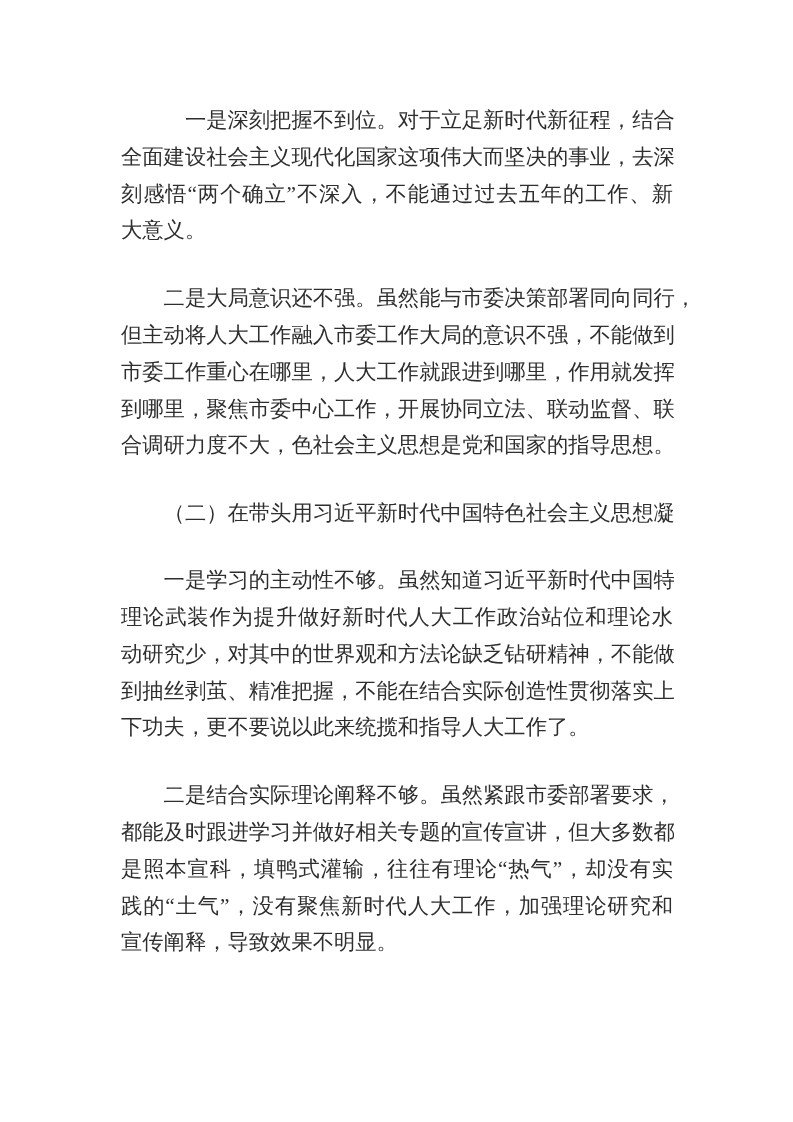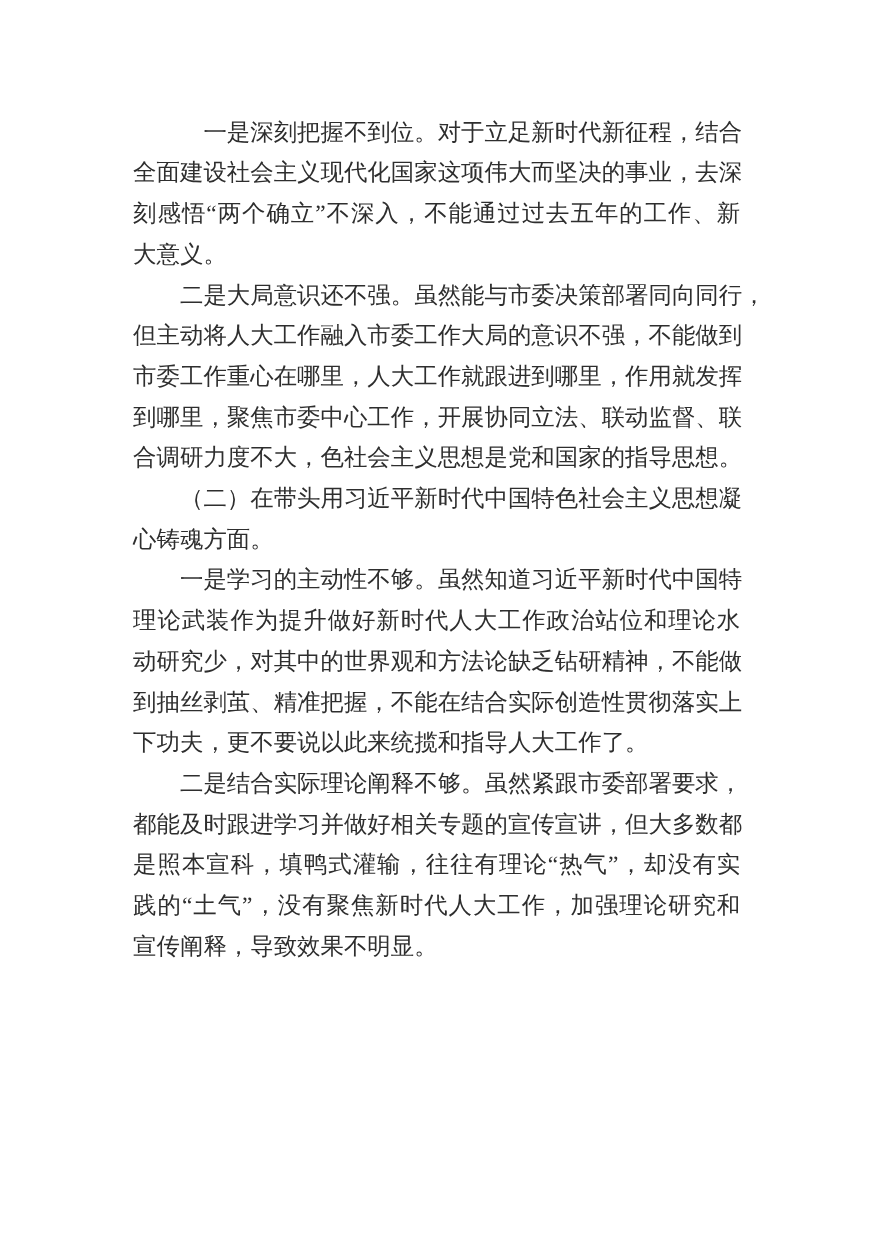--- a/index.html
+++ b/index.html
@@ -28,22 +28,22 @@
     font-weight: 400;
     letter-spacing: 0;
   }
   .paragraph { margin: 0; padding: 0; }
   .line {
     text-align: justify;
     text-align-last: justify;
     white-space: nowrap;
     height: 37px;
   }
-  .line.last-line { text-align-last: left; }
-  .line.indent-2 { padding-left: 2em; }
+  .line.last-line { text-align-last: left; font-family: Liberation Mono, monospace; }
+  .line.indent-2 { padding-left: 2em; margin-top: 30px; }
   .line.indent-3 { padding-left: 3em; }
 </style>
 </head>
 <body style="background: rgb(255, 255, 255);">
 
 <div class="page">
   <div class="doc-text" style="color: rgb(46, 46, 46);">
       <div class="paragraph">
         <div class="line indent-3">一是深刻把握不到位。对于立足新时代新征程，结合</div>
         <div class="line">全面建设社会主义现代化国家这项伟大而坚决的事业，去深</div>
@@ -52,21 +52,20 @@
       </div>
       <div class="paragraph">
         <div class="line indent-2">二是大局意识还不强。虽然能与市委决策部署同向同行，</div>
         <div class="line">但主动将人大工作融入市委工作大局的意识不强，不能做到</div>
         <div class="line">市委工作重心在哪里，人大工作就跟进到哪里，作用就发挥</div>
         <div class="line">到哪里，聚焦市委中心工作，开展协同立法、联动监督、联</div>
         <div class="line last-line">合调研力度不大，色社会主义思想是党和国家的指导思想。</div>
       </div>
       <div class="paragraph">
         <div class="line indent-2">（二）在带头用习近平新时代中国特色社会主义思想凝</div>
-        <div class="line last-line">心铸魂方面。</div>
       </div>
       <div class="paragraph">
         <div class="line indent-2">一是学习的主动性不够。虽然知道习近平新时代中国特</div>
         <div class="line">理论武装作为提升做好新时代人大工作政治站位和理论水</div>
         <div class="line">动研究少，对其中的世界观和方法论缺乏钻研精神，不能做</div>
         <div class="line">到抽丝剥茧、精准把握，不能在结合实际创造性贯彻落实上</div>
         <div class="line last-line">下功夫，更不要说以此来统揽和指导人大工作了。</div>
       </div>
       <div class="paragraph">
         <div class="line indent-2">二是结合实际理论阐释不够。虽然紧跟市委部署要求，</div>

